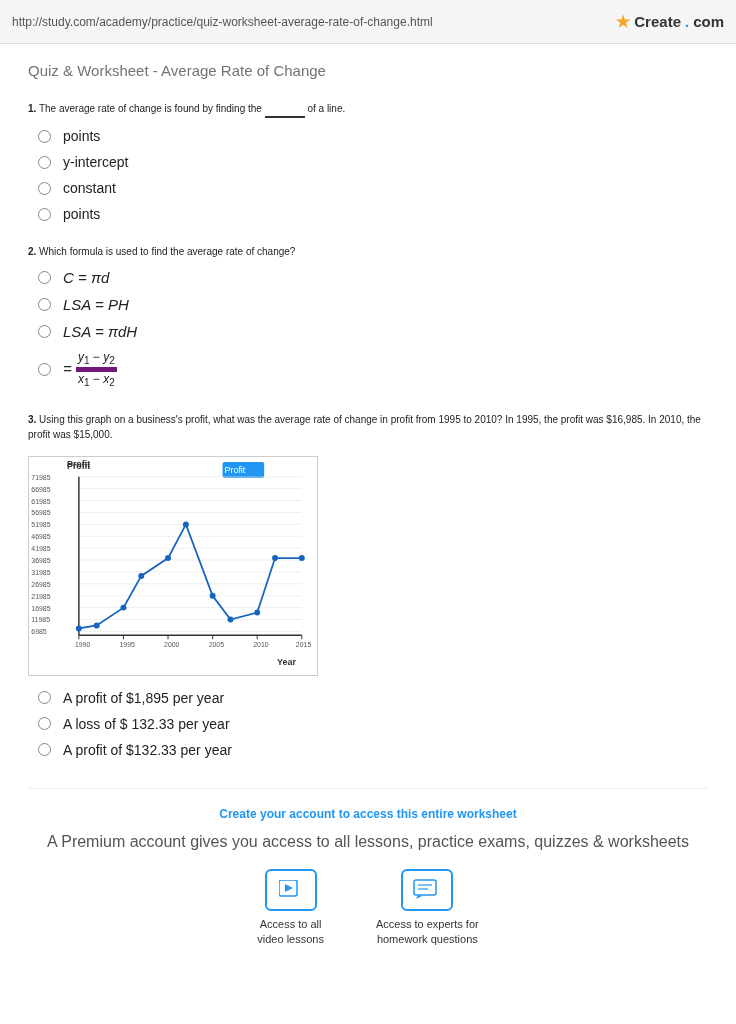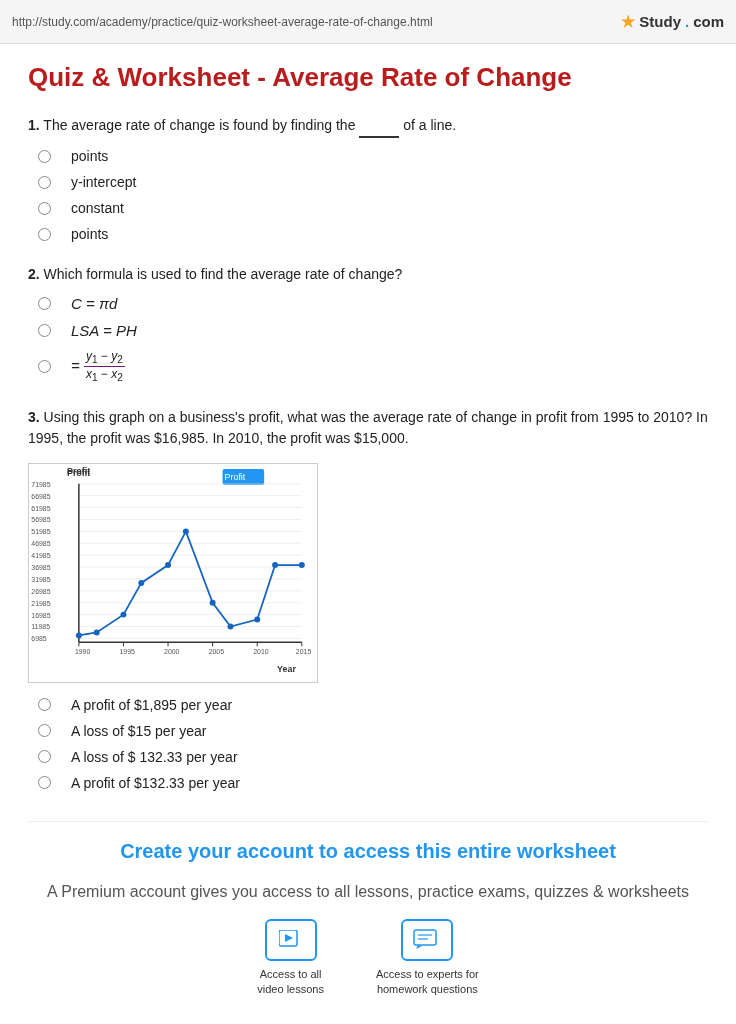--- a/index.html
+++ b/index.html
@@ -33,46 +33,46 @@
       color: #f5a623;
       font-size: 16px;
     }
     .logo-dot {
       color: #2196F3;
     }
     .content {
       padding: 18px 28px 20px 28px;
     }
     h1 {
-      font-size: 26px;
-      font-weight: bold;
+      font-size: 15px;
+      font-weight: normal;
       margin-bottom: 22px;
-      color: #b91c1c;
+      color: #737373;
     }
     .question {
       margin-bottom: 22px;
     }
     .question-text {
-      font-size: 14px;
+      font-size: 10px;
       margin-bottom: 10px;
       color: #222;
       line-height: 1.5;
     }
     .blank {
       border-bottom: 2px solid #333;
       display: inline-block;
       min-width: 40px;
     }
     .options {
       margin-left: 10px;
     }
     .option {
       display: flex;
       align-items: center;
-      gap: 20px;
+      gap: 12px;
       margin-bottom: 10px;
       font-size: 14px;
     }
     .radio-circle {
       width: 13px;
       height: 13px;
       border: 1.5px solid #888;
       border-radius: 50%;
       flex-shrink: 0;
       background: #fff;
@@ -83,42 +83,42 @@
       font-size: 15px;
     }
     .fraction {
       display: inline-flex;
       flex-direction: column;
       align-items: center;
       vertical-align: middle;
       font-size: 12px;
       line-height: 1.2;
     }
-    .fraction-num { border-bottom: 1px solid #701a75; padding: 0 2px; }
+    .fraction-num { border-bottom: 5px solid #701a75; padding: 0 2px; }
     .fraction-den { padding: 0 2px; }
     
     .chart-container {
       margin: 14px 0 14px 0;
       display: flex;
       justify-content: flex-start;
     }
     svg.chart {
       border: 1px solid #ccc;
     }
     .cta-section {
       margin-top: 30px;
       text-align: center;
       padding: 18px 10px 10px;
       border-top: 1px solid #eee;
     }
     .cta-title {
       color: #2196F3;
-      font-size: 20px;
+      font-size: 12px;
       font-weight: bold;
-      margin-bottom: 20px;
+      margin-bottom: 12px;
     }
     .cta-subtitle {
       font-size: 16px;
       color: #555;
       margin-bottom: 18px;
     }
     .icons-row {
       display: flex;
       justify-content: center;
       gap: 52px;
@@ -150,21 +150,21 @@
       line-height: 1.4;
     }
   </style>
 </head>
 <body>
 
 <div class="top-bar">
   <span>http://study.com/academy/practice/quiz-worksheet-average-rate-of-change.html</span>
   <div class="logo">
     <span class="logo-star">★</span>
-    <span>Study</span>
+    <span>Create</span>
       <span class="logo-dot">.</span>
       <span>com</span>
   </div>
 </div>
 
 <div class="content">
   <h1>Quiz &amp; Worksheet - Average Rate of Change</h1>
 
   <div class="question">
     <div class="question-text">
@@ -197,20 +197,24 @@
       Which formula is used to find the average rate of change?
     </div>
     <div class="options">
       <div class="option">
         <span class="radio-circle"></span>
         <span class="formula"><em>C</em> = π<em>d</em></span>
       </div>
       <div class="option">
         <span class="radio-circle"></span>
         <span class="formula"><em>LSA</em> = <em>PH</em></span>
+      </div>
+      <div class="option">
+        <span class="radio-circle"></span>
+        <span class="formula"><em>LSA</em> = π<em>dH</em></span>
       </div>
       <div class="option">
         <span class="radio-circle"></span>
         <span>
           <span class="formula">= </span>
           <span class="fraction">
             <span class="fraction-num"><em>y</em><sub>1</sub> − <em>y</em><sub>2</sub></span>
             <span class="fraction-den"><em>x</em><sub>1</sub> − <em>x</em><sub>2</sub></span>
           </span>
         </span>
@@ -313,24 +317,20 @@
       </svg>
     </div>
 
     <div class="options">
       <div class="option">
         <span class="radio-circle"></span>
         <span>A profit of $1,895 per year</span>
       </div>
       <div class="option">
         <span class="radio-circle"></span>
-        <span>A loss of $15 per year</span>
-      </div>
-      <div class="option">
-        <span class="radio-circle"></span>
         <span>A loss of $ 132.33 per year</span>
       </div>
       <div class="option">
         <span class="radio-circle"></span>
         <span>A profit of $132.33 per year</span>
       </div>
     </div>
   </div>
 
   <div class="cta-section">

